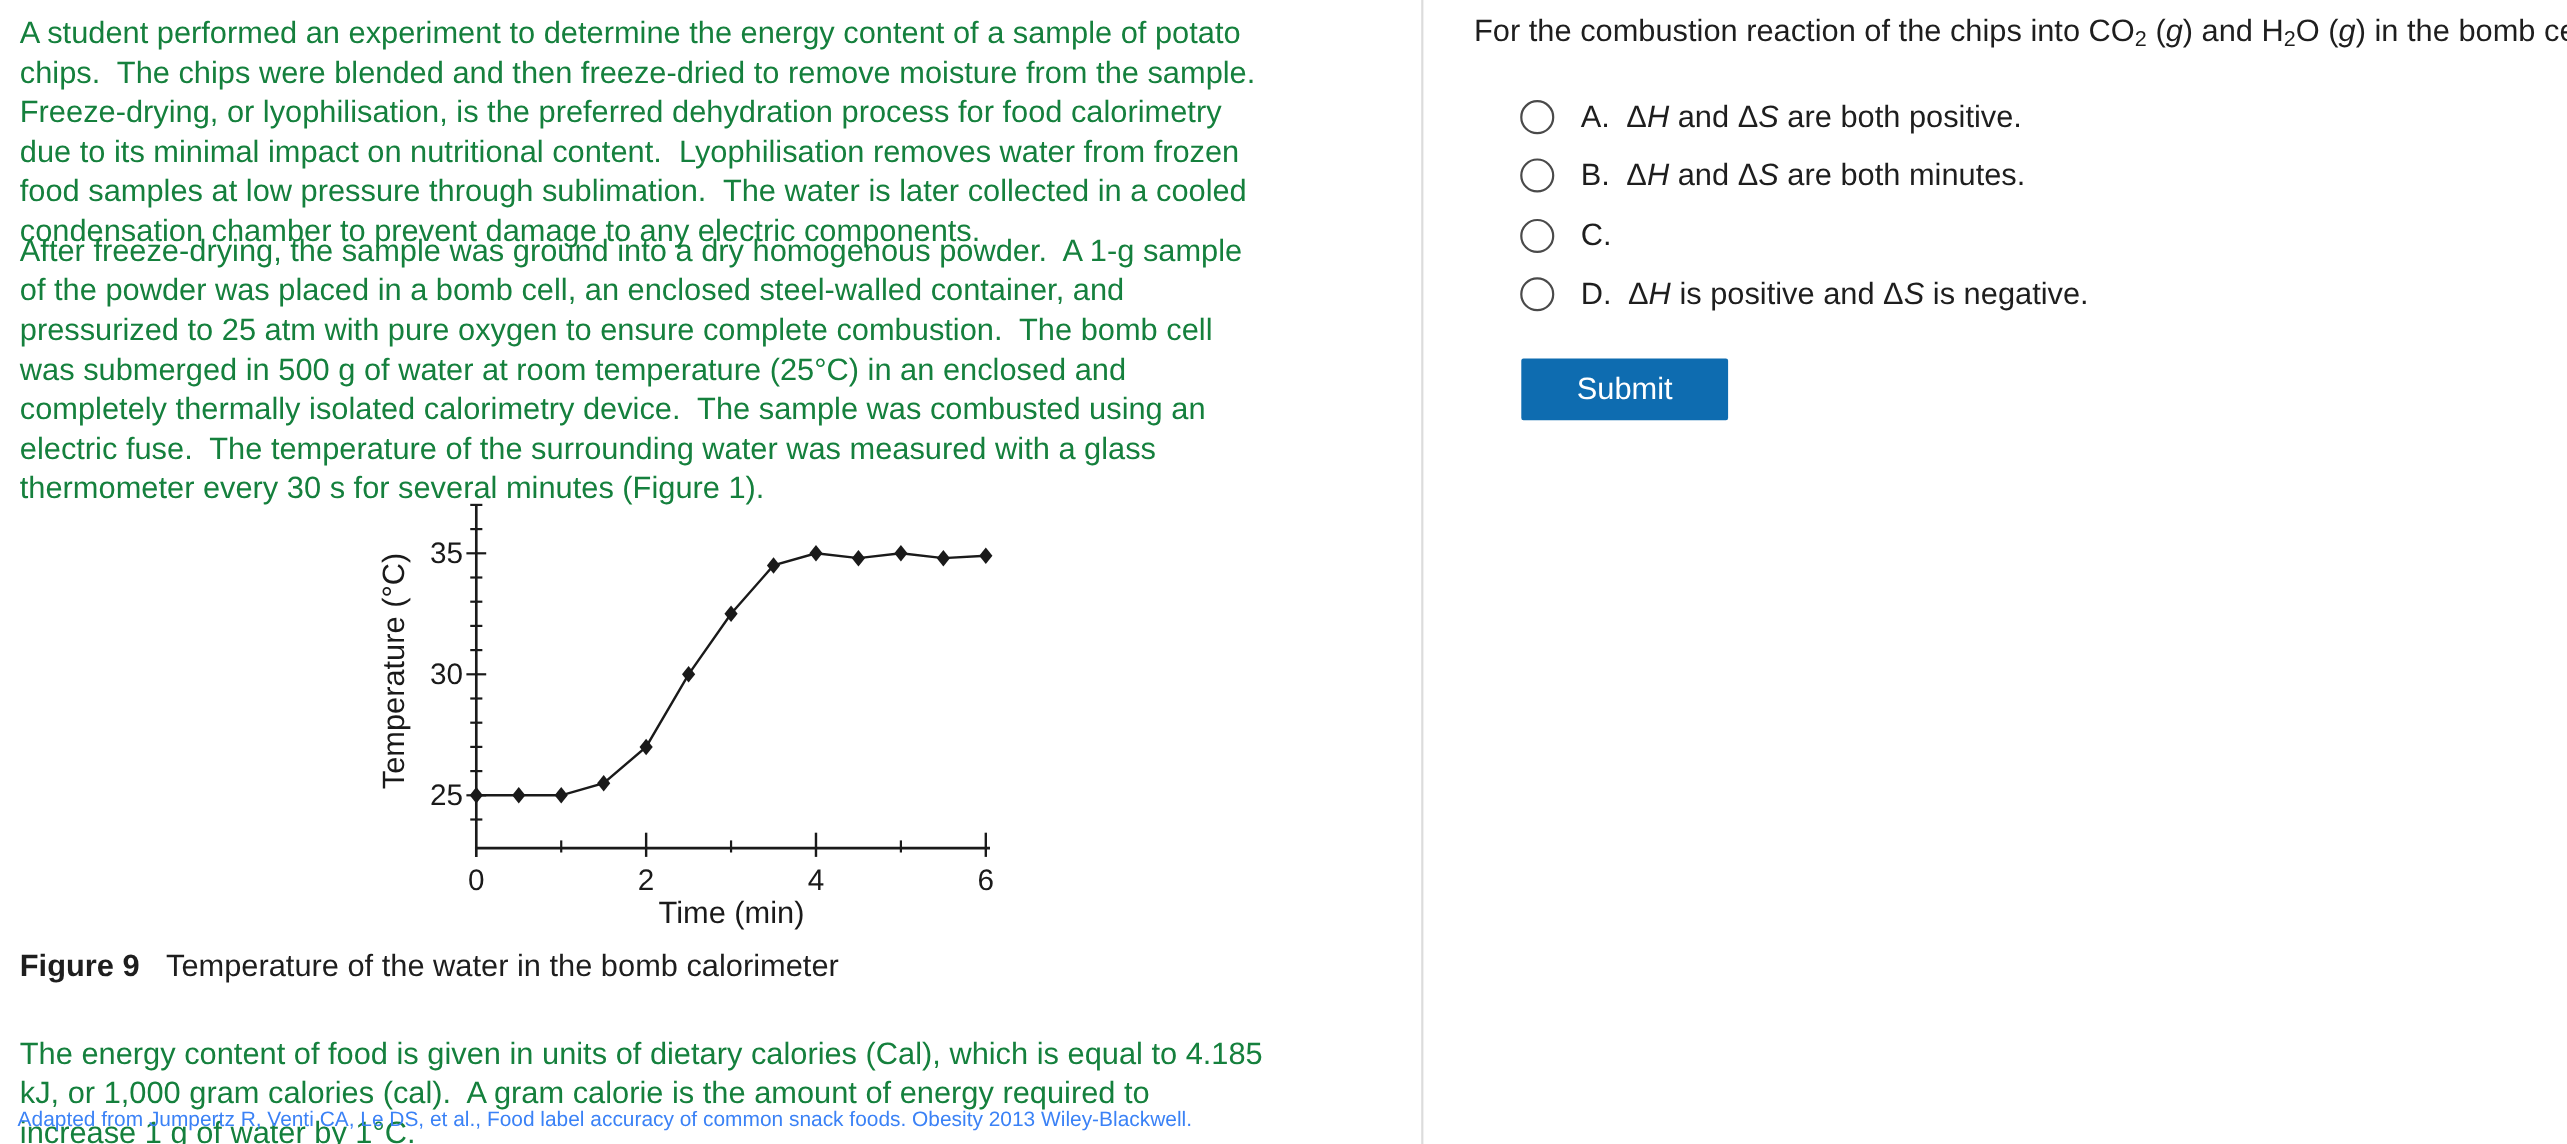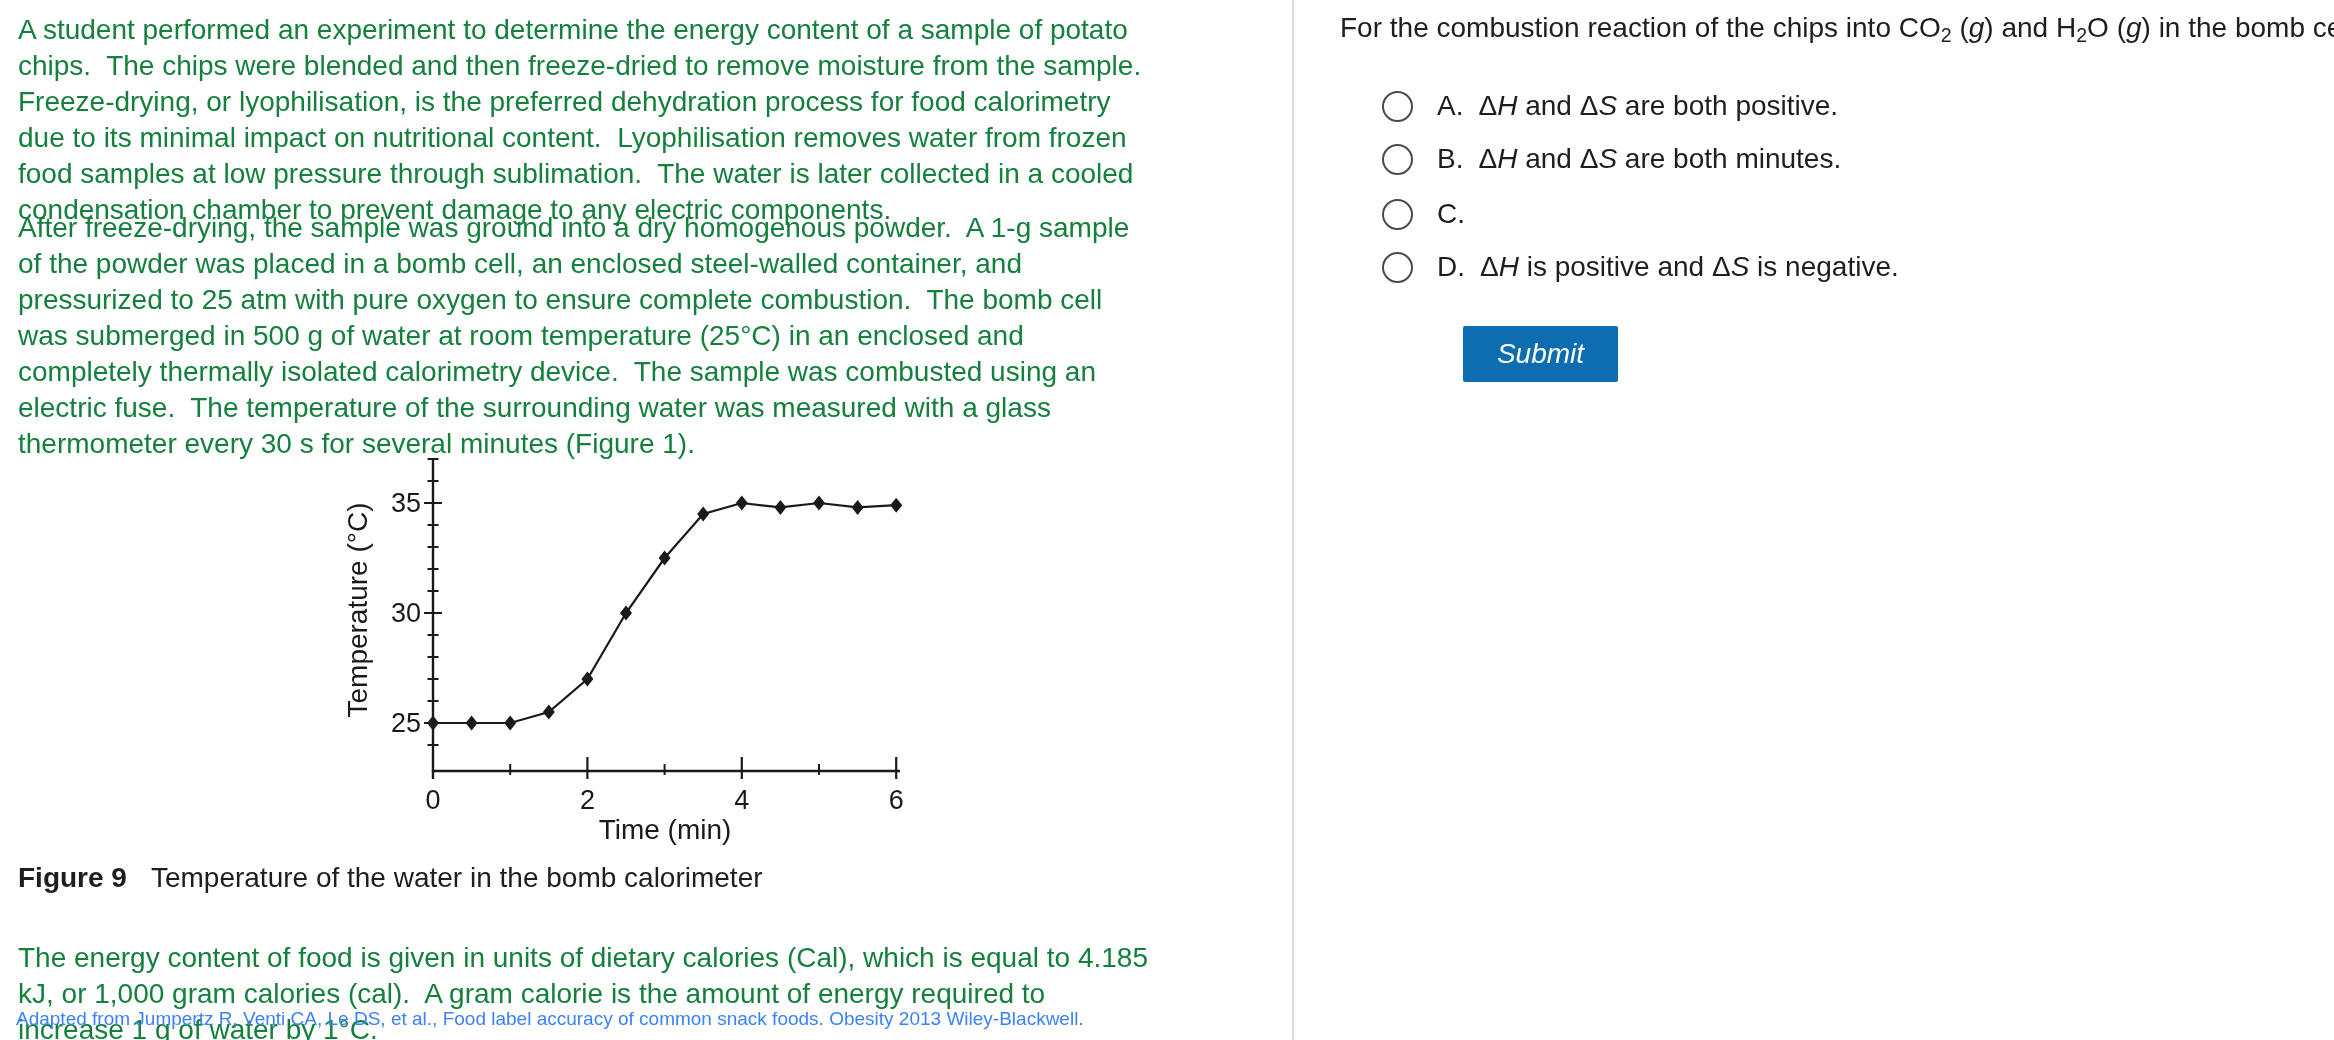--- a/index.html
+++ b/index.html
@@ -27,23 +27,23 @@
   .question { position:absolute; left:1340px; top:10px; font-size:28px; line-height:36px; white-space:nowrap; }
   .question sub { font-size:70%; vertical-align:-0.25em; }
   .question i, .opt-text i { font-style:italic; }
 
   .option { position:absolute; left:1382px; height:36px; display:flex; align-items:center; cursor:pointer; }
   .radio { width:31px; height:31px; border:2px solid #4a4a4a; border-radius:50%; background:#fff;
            flex:0 0 31px; }
   .opt-label { margin-left:24px; font-size:28px; }
   .opt-text { margin-left:15px; font-size:28px; white-space:pre; }
 
-  .submit { position:absolute; left:1463px; top:326px; width:155px; height:56px;
+  .submit { position:absolute; left:1383px; top:326px; width:188px; height:56px;
             border:none; border-radius:2px; color:#ffffff; font-size:28px;
-            font-family:"Liberation Sans", sans-serif; cursor:pointer;font-style:italic; }
+            font-family:"Liberation Sans", sans-serif; cursor:pointer; }
 </style>
 </head>
 <body>
 
 <section class="panel">
   <p class="body-text p1">A student performed an experiment to determine the energy content of a sample of potato chips.  The chips were blended and then freeze-dried to remove moisture from the sample.  Freeze-drying, or lyophilisation, is the preferred dehydration process for food calorimetry due to its minimal impact on nutritional content.  Lyophilisation removes water from frozen food samples at low pressure through sublimation.  The water is later collected in a cooled condensation chamber to prevent damage to any electric components.</p>
   <p class="body-text p2">After freeze-drying, the sample was ground into a dry homogenous powder.  A 1-g sample of the powder was placed in a bomb cell, an enclosed steel-walled container, and pressurized to 25 atm with pure oxygen to ensure complete combustion.  The bomb cell was submerged in 500 g of water at room temperature (25°C) in an enclosed and completely thermally isolated calorimetry device.  The sample was combusted using an electric fuse.  The temperature of the surrounding water was measured with a glass thermometer every 30 s for several minutes (Figure 1).</p>
 
   <svg id="chart" viewBox="320 430 620 430" xmlns="http://www.w3.org/2000/svg">
       <line x1="433" y1="459" x2="433" y2="779" stroke="#1a1a1a" stroke-width="2.4"></line>

